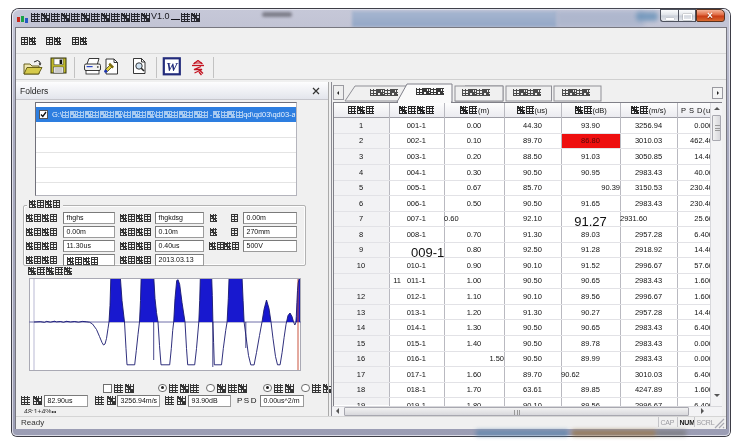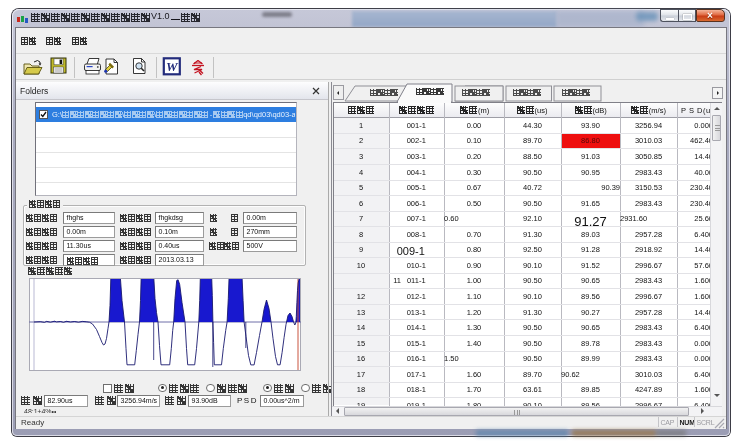--- a/index.html
+++ b/index.html
@@ -248,21 +248,21 @@
 <div class="txt" style="left:333.5px;top:167.5px;width:55.0px;text-align:center;font-size:7.5px;color:#111">4</div>
 <div class="txt" style="left:388.5px;top:167.5px;width:55.5px;text-align:center;font-size:7.5px;color:#111">004-1</div>
 <div class="txt" style="left:444px;top:167.5px;width:60px;text-align:center;font-size:7.5px;color:#111">0.30</div>
 <div class="txt" style="left:504px;top:167.5px;width:57px;text-align:center;font-size:7.5px;color:#111">90.50</div>
 <div class="txt" style="left:561px;top:167.5px;width:59px;text-align:center;font-size:7.5px;color:#111">90.95</div>
 <div class="txt" style="left:620px;top:167.5px;width:57px;text-align:center;font-size:7.5px;color:#111">2983.43</div>
 <div class="txt" style="left:678px;top:167.5px;width:35px;text-align:right;font-size:7.5px;overflow:hidden;color:#111">40.00</div>
 <div class="txt" style="left:333.5px;top:183.1px;width:55.0px;text-align:center;font-size:7.5px;color:#111">5</div>
 <div class="txt" style="left:388.5px;top:183.1px;width:55.5px;text-align:center;font-size:7.5px;color:#111">005-1</div>
 <div class="txt" style="left:444px;top:183.1px;width:60px;text-align:center;font-size:7.5px;color:#111">0.67</div>
-<div class="txt" style="left:504px;top:183.1px;width:57px;text-align:center;font-size:7.5px;color:#111">40.72</div>
+<div class="txt" style="left:504px;top:183.1px;width:57px;text-align:center;font-size:7.5px;color:#111">85.70</div>
 <div class="txt" style="left:561px;top:183.1px;width:59px;text-align:right;font-size:7.5px;color:#111">90.39</div>
 <div class="txt" style="left:620px;top:183.1px;width:57px;text-align:center;font-size:7.5px;color:#111">3150.53</div>
 <div class="txt" style="left:678px;top:183.1px;width:35px;text-align:right;font-size:7.5px;overflow:hidden;color:#111">230.40</div>
 <div class="txt" style="left:333.5px;top:198.7px;width:55.0px;text-align:center;font-size:7.5px;color:#111">6</div>
 <div class="txt" style="left:388.5px;top:198.7px;width:55.5px;text-align:center;font-size:7.5px;color:#111">006-1</div>
 <div class="txt" style="left:444px;top:198.7px;width:60px;text-align:center;font-size:7.5px;color:#111">0.50</div>
 <div class="txt" style="left:504px;top:198.7px;width:57px;text-align:center;font-size:7.5px;color:#111">90.50</div>
 <div class="txt" style="left:561px;top:198.7px;width:59px;text-align:center;font-size:7.5px;color:#111">91.65</div>
 <div class="txt" style="left:620px;top:198.7px;width:57px;text-align:center;font-size:7.5px;color:#111">2983.43</div>
 <div class="txt" style="left:678px;top:198.7px;width:35px;text-align:right;font-size:7.5px;overflow:hidden;color:#111">230.40</div>
@@ -274,21 +274,21 @@
 <div class="txt" style="left:620px;top:214.2px;width:57px;text-align:left;font-size:7.5px;color:#111">2931.60</div>
 <div class="txt" style="left:678px;top:214.2px;width:35px;text-align:right;font-size:7.5px;overflow:hidden;color:#111">25.60</div>
 <div class="txt" style="left:333.5px;top:229.8px;width:55.0px;text-align:center;font-size:7.5px;color:#111">8</div>
 <div class="txt" style="left:388.5px;top:229.8px;width:55.5px;text-align:center;font-size:7.5px;color:#111">008-1</div>
 <div class="txt" style="left:444px;top:229.8px;width:60px;text-align:center;font-size:7.5px;color:#111">0.70</div>
 <div class="txt" style="left:504px;top:229.8px;width:57px;text-align:center;font-size:7.5px;color:#111">91.30</div>
 <div class="txt" style="left:561px;top:229.8px;width:59px;text-align:center;font-size:7.5px;color:#111">89.03</div>
 <div class="txt" style="left:620px;top:229.8px;width:57px;text-align:center;font-size:7.5px;color:#111">2957.28</div>
 <div class="txt" style="left:678px;top:229.8px;width:35px;text-align:right;font-size:7.5px;overflow:hidden;color:#111">6.400</div>
 <div class="txt" style="left:333.5px;top:245.3px;width:55.0px;text-align:center;font-size:7.5px;color:#111">9</div>
-<div class="txt" style="left:383px;top:245.3px;width:55.5px;text-align:center;font-size:11px;color:#111">009-1</div>
+<div class="txt" style="left:411px;top:245.3px;width:55.5px;text-align:left;font-size:13px;color:#111">009-1</div>
 <div class="txt" style="left:444px;top:245.3px;width:60px;text-align:center;font-size:7.5px;color:#111">0.80</div>
 <div class="txt" style="left:504px;top:245.3px;width:57px;text-align:center;font-size:7.5px;color:#111">92.50</div>
 <div class="txt" style="left:561px;top:245.3px;width:59px;text-align:center;font-size:7.5px;color:#111">91.28</div>
 <div class="txt" style="left:620px;top:245.3px;width:57px;text-align:center;font-size:7.5px;color:#111">2918.92</div>
 <div class="txt" style="left:678px;top:245.3px;width:35px;text-align:right;font-size:7.5px;overflow:hidden;color:#111">14.40</div>
 <div class="txt" style="left:333.5px;top:260.9px;width:55.0px;text-align:center;font-size:7.5px;color:#111">10</div>
 <div class="txt" style="left:388.5px;top:260.9px;width:55.5px;text-align:center;font-size:7.5px;color:#111">010-1</div>
 <div class="txt" style="left:444px;top:260.9px;width:60px;text-align:center;font-size:7.5px;color:#111">0.90</div>
 <div class="txt" style="left:504px;top:260.9px;width:57px;text-align:center;font-size:7.5px;color:#111">90.10</div>
 <div class="txt" style="left:561px;top:260.9px;width:59px;text-align:center;font-size:7.5px;color:#111">91.52</div>
@@ -324,21 +324,21 @@
 <div class="txt" style="left:678px;top:323.1px;width:35px;text-align:right;font-size:7.5px;overflow:hidden;color:#111">6.400</div>
 <div class="txt" style="left:333.5px;top:338.6px;width:55.0px;text-align:center;font-size:7.5px;color:#111">15</div>
 <div class="txt" style="left:388.5px;top:338.6px;width:55.5px;text-align:center;font-size:7.5px;color:#111">015-1</div>
 <div class="txt" style="left:444px;top:338.6px;width:60px;text-align:center;font-size:7.5px;color:#111">1.40</div>
 <div class="txt" style="left:504px;top:338.6px;width:57px;text-align:center;font-size:7.5px;color:#111">90.50</div>
 <div class="txt" style="left:561px;top:338.6px;width:59px;text-align:center;font-size:7.5px;color:#111">89.78</div>
 <div class="txt" style="left:620px;top:338.6px;width:57px;text-align:center;font-size:7.5px;color:#111">2983.43</div>
 <div class="txt" style="left:678px;top:338.6px;width:35px;text-align:right;font-size:7.5px;overflow:hidden;color:#111">0.000</div>
 <div class="txt" style="left:333.5px;top:354.2px;width:55.0px;text-align:center;font-size:7.5px;color:#111">16</div>
 <div class="txt" style="left:388.5px;top:354.2px;width:55.5px;text-align:center;font-size:7.5px;color:#111">016-1</div>
-<div class="txt" style="left:444px;top:354.2px;width:60px;text-align:left;font-size:7.5px;color:#111">1.50</div>
+<div class="txt" style="left:444px;top:354.2px;width:60px;text-align:right;font-size:7.5px;color:#111">1.50</div>
 <div class="txt" style="left:504px;top:354.2px;width:57px;text-align:center;font-size:7.5px;color:#111">90.50</div>
 <div class="txt" style="left:561px;top:354.2px;width:59px;text-align:center;font-size:7.5px;color:#111">89.99</div>
 <div class="txt" style="left:620px;top:354.2px;width:57px;text-align:center;font-size:7.5px;color:#111">2983.43</div>
 <div class="txt" style="left:678px;top:354.2px;width:35px;text-align:right;font-size:7.5px;overflow:hidden;color:#111">0.000</div>
 <div class="txt" style="left:333.5px;top:369.7px;width:55.0px;text-align:center;font-size:7.5px;color:#111">17</div>
 <div class="txt" style="left:388.5px;top:369.7px;width:55.5px;text-align:center;font-size:7.5px;color:#111">017-1</div>
 <div class="txt" style="left:444px;top:369.7px;width:60px;text-align:center;font-size:7.5px;color:#111">1.60</div>
 <div class="txt" style="left:504px;top:369.7px;width:57px;text-align:center;font-size:7.5px;color:#111">89.70</div>
 <div class="txt" style="left:561px;top:369.7px;width:59px;font-size:7.5px;color:#111">90.62</div>
 <div class="txt" style="left:620px;top:369.7px;width:57px;text-align:center;font-size:7.5px;color:#111">3010.03</div>

